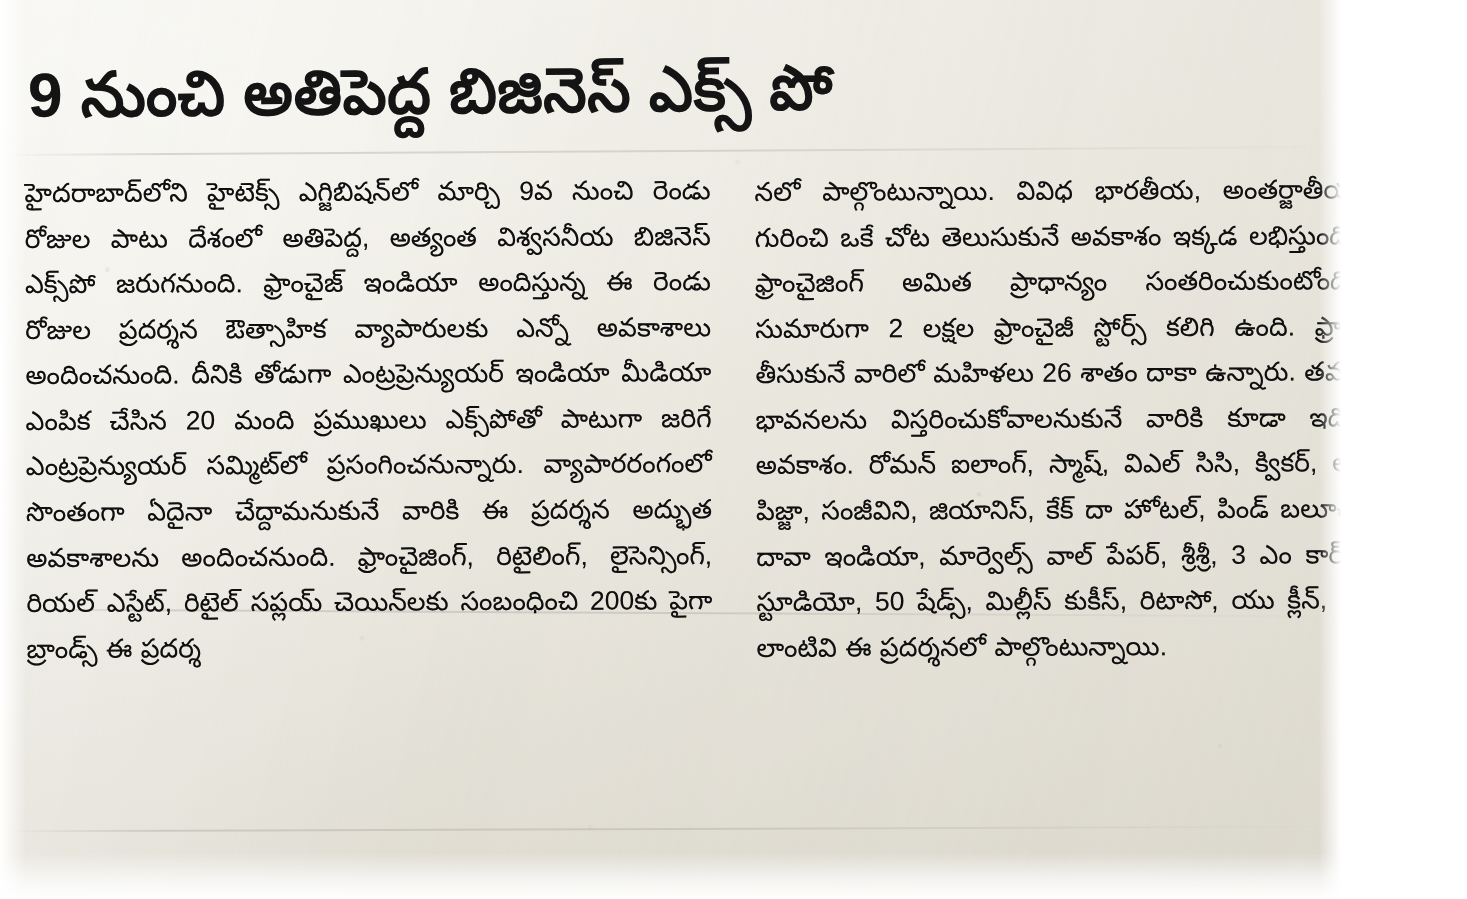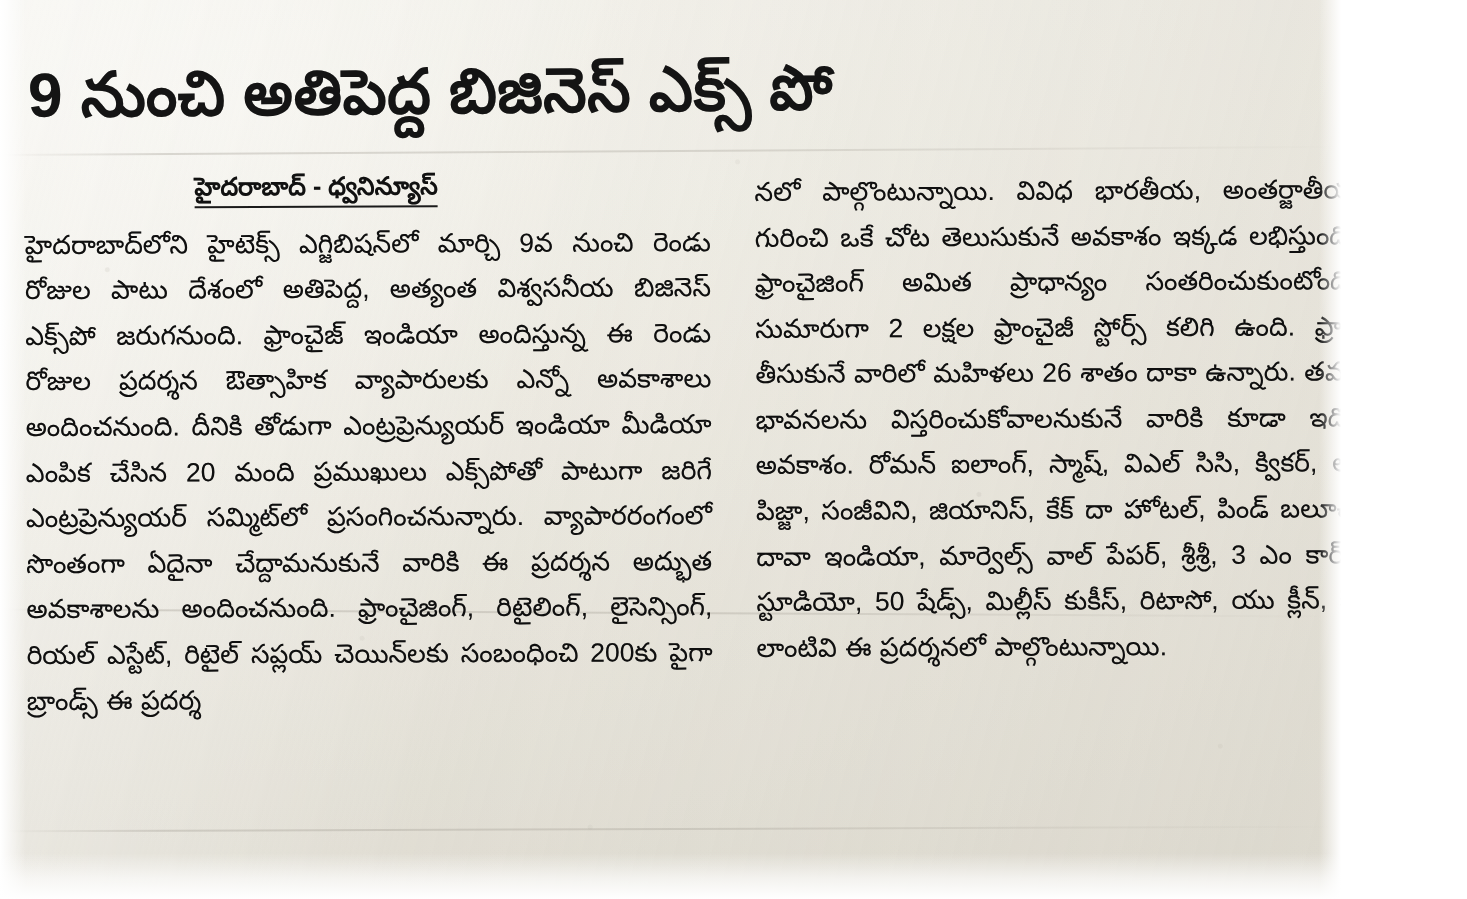--- a/index.html
+++ b/index.html
@@ -142,21 +142,20 @@
   <div class="grain"></div>
   <div class="crease c1"></div>
   <div class="crease c2"></div>
   <div class="crease c3"></div>
 
   <h1 class="headline">9 నుంచి అతిపెద్ద బిజినెస్ ఎక్స్ పో</h1>
 
   <div class="columns">
 
     <div class="col col-left">
-      <div class="dateline">హైదరాబాద్ - ధ్వనిన్యూస్</div>
       <p class="body-text">హైదరాబాద్‌లోని హైటెక్స్ ఎగ్జిబిషన్‌లో మార్చి 9వ నుంచి రెండు రోజుల పాటు దేశంలో అతిపెద్ద, అత్యంత విశ్వసనీయ బిజినెస్ ఎక్స్‌పో జరుగనుంది. ఫ్రాంచైజ్ ఇండియా అందిస్తున్న ఈ రెండు రోజుల ప్రదర్శన ఔత్సాహిక వ్యాపారులకు ఎన్నో అవకాశాలు అందించనుంది. దీనికి తోడుగా ఎంట్రప్రెన్యుయర్ ఇండియా మీడియా ఎంపిక చేసిన 20 మంది ప్రముఖులు ఎక్స్‌పోతో పాటుగా జరిగే ఎంట్రప్రెన్యుయర్ సమ్మిట్‌లో ప్రసంగించనున్నారు. వ్యాపారరంగంలో సొంతంగా ఏదైనా చేద్దామనుకునే వారికి ఈ ప్రదర్శన అద్భుత అవకాశాలను అందించనుంది. ఫ్రాంచైజింగ్, రిటైలింగ్, లైసెన్సింగ్, రియల్ ఎస్టేట్, రిటైల్ సప్లయ్ చెయిన్‌లకు సంబంధించి 200కు పైగా బ్రాండ్స్ ఈ ప్రదర్శ</p>
     </div>
 
     <div class="col col-right">
       <p class="body-text">నలో పాల్గొంటున్నాయి. వివిధ భారతీయ, అంతర్జాతీయ బ్రాండ్ల గురించి ఒకే చోట తెలుసుకునే అవకాశం ఇక్కడ లభిస్తుంది. దేశంలో ఫ్రాంచైజింగ్ అమిత ప్రాధాన్యం సంతరించుకుంటోంది. దేశం సుమారుగా 2 లక్షల ఫ్రాంచైజీ స్టోర్స్ కలిగి ఉంది. ఫ్రాంచైజీలను తీసుకునే వారిలో మహిళలు 26 శాతం దాకా ఉన్నారు. తమ ఫ్రాంచైజీ భావనలను విస్తరించుకోవాలనుకునే వారికి కూడా ఇదో చక్కటి అవకాశం. రోమన్ ఐలాంగ్, స్మాష్, విఎల్ సిసి, క్వికర్, లాంగ్ లివ్ పిజ్జా, సంజీవిని, జియానిస్, కేక్ దా హోటల్, పిండ్ బలూచి, 2358, దావా ఇండియా, మార్వెల్స్ వాల్ పేపర్, శ్రీశ్రీ, 3 ఎం కార్ కేర్, బైక్ స్టూడియో, 50 షేడ్స్, మిల్లీస్ కుకీస్, రిటాసో, యు క్లీన్, కేం డ్రెఫార్ లాంటివి ఈ ప్రదర్శనలో పాల్గొంటున్నాయి.</p>
     </div>
 
   </div>
 
   <div class="edge-left"></div>

